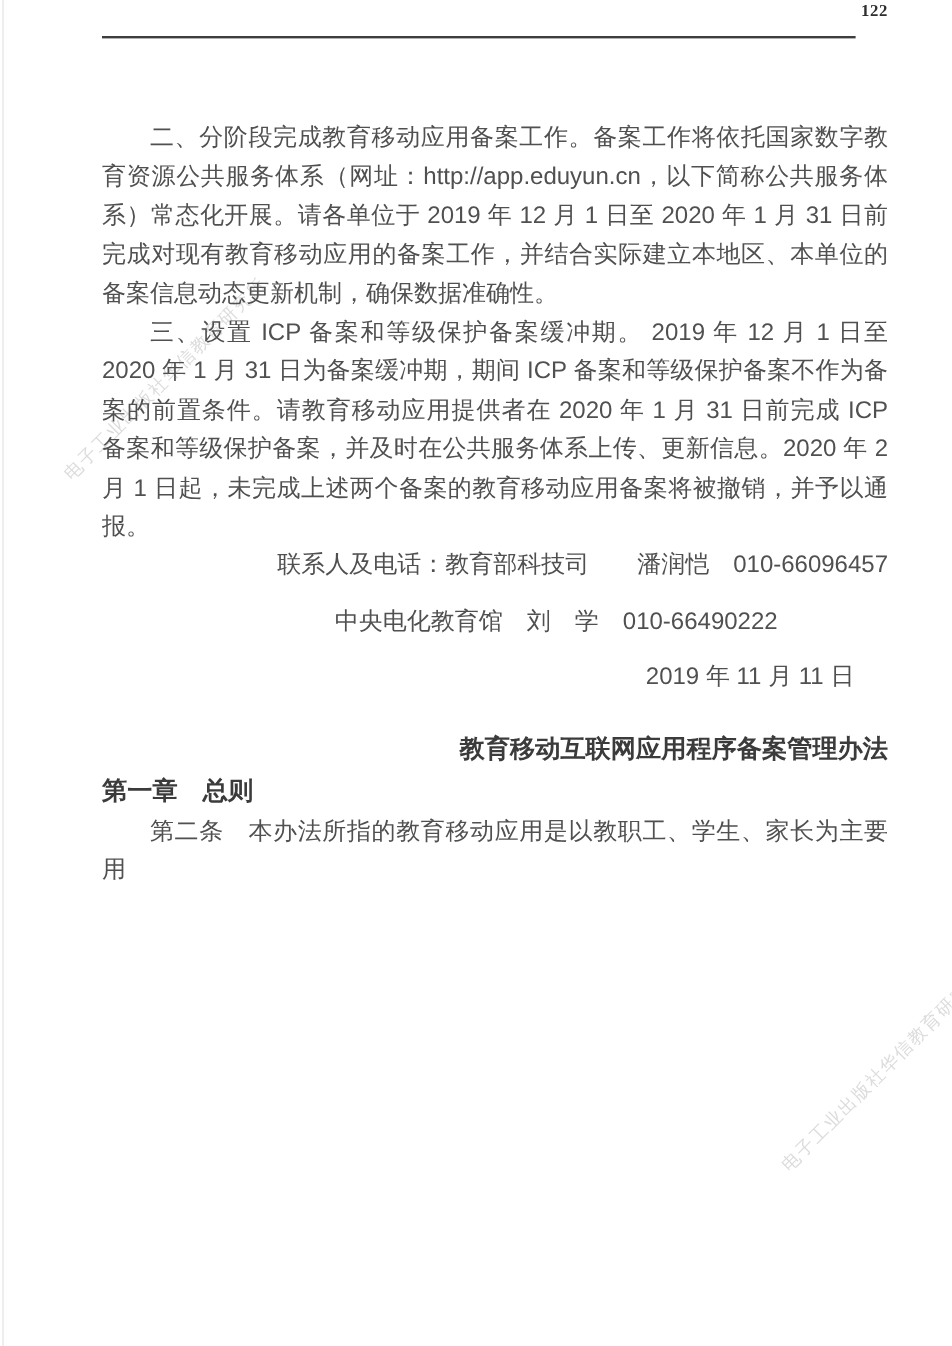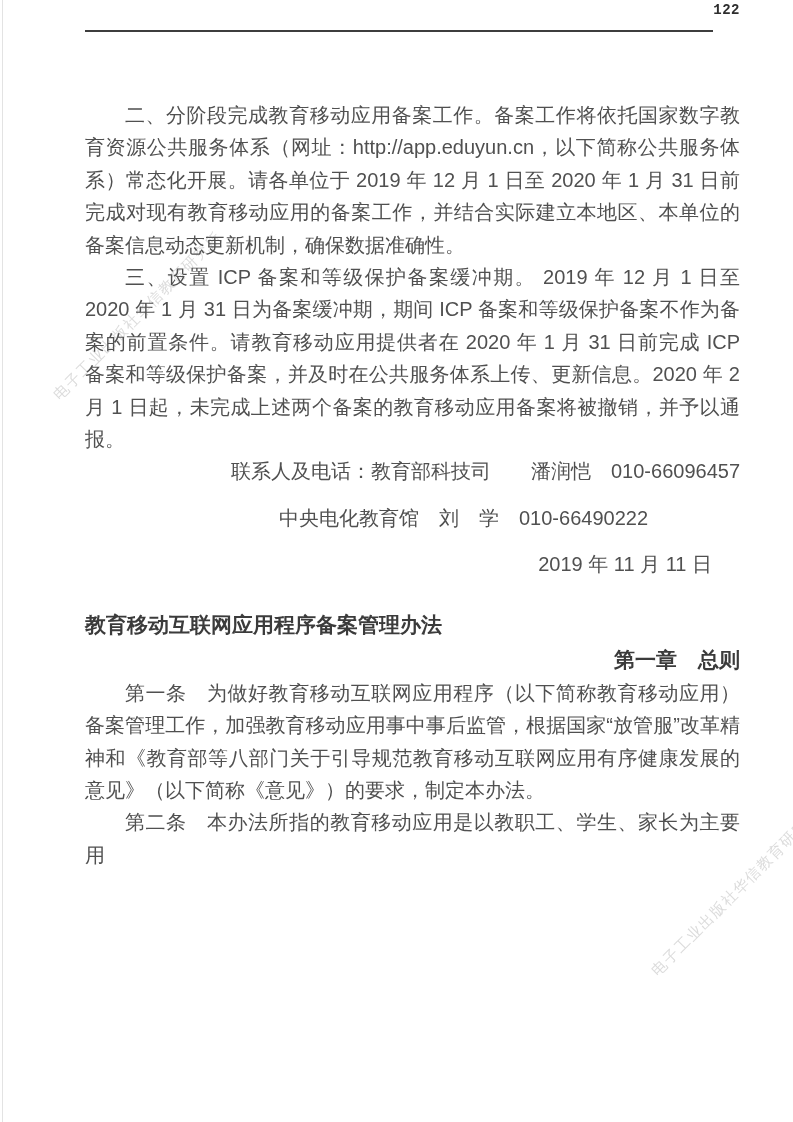--- a/index.html
+++ b/index.html
@@ -6,21 +6,21 @@
   body{
     width:793px;height:1122px;position:relative;overflow:hidden;
     font-family:"Liberation Sans","DejaVu Sans",sans-serif;
   }
   .page{position:absolute;inset:0;background:#ffffff;}
 
   .scan-edge{position:absolute;left:2px;top:0;height:1122px;width:1px;background:#e3e3e3;}
 
   .page-number{
     position:absolute;top:2px;left:688px;width:52px;text-align:right;
-    font-family:Liberation Mono, monospace;
+    font-family:Liberation Serif, serif;
     font-size:14px;font-weight:bold;color:#2e2e2e;letter-spacing:.5px;
   }
   .header-rule{position:absolute;left:85px;top:30px;width:628px;height:2px;background:#3e3e3e;}
 
   .watermark{
     position:absolute;white-space:nowrap;color:#c9c9c9;opacity:.65;
     font-size:15px;letter-spacing:1.5px;
     transform:translate(-50%,-50%) rotate(-45deg);
     pointer-events:none;z-index:0;
   }
@@ -30,25 +30,25 @@
   .content{
     position:absolute;left:85px;top:99px;width:655px;z-index:1;
     font-size:20px;line-height:32.4px;color:#505050;
     text-align:justify;
   }
   .para{margin:0;text-indent:2em;}
   .contact-line-1{margin:0;text-indent:2em;text-align:right;}
   .contact-line-2{margin:14px;padding-left:9em;text-align:left;}
   .sign{margin:0;text-align:right;padding-right:28px;}
   .doc-title{
-    margin:26px 0 0 0;text-align:left;text-indent:0;
+    margin:26px 0 0 0;text-align:right;text-indent:0;
     font-size:21px;font-weight:bold;color:#3b3b3b;line-height:35px;
   }
   .chapter{
-    margin:0;text-align:right;text-indent:0;
+    margin:0;text-align:left;text-indent:0;
     font-size:21px;font-weight:bold;color:#3b3b3b;line-height:35px;
   }
 </style>
 </head>
 <body>
 
 <div class="page">
 
   <div class="scan-edge"></div>
 
@@ -64,17 +64,16 @@
     <p class="para">三、设置 ICP 备案和等级保护备案缓冲期。 2019 年 12 月 1 日至 2020 年 1 月 31 日为备案缓冲期，期间 ICP 备案和等级保护备案不作为备案的前置条件。请教育移动应用提供者在 2020 年 1 月 31 日前完成 ICP 备案和等级保护备案，并及时在公共服务体系上传、更新信息。2020 年 2 月 1 日起，未完成上述两个备案的教育移动应用备案将被撤销，并予以通报。</p>
 
     <p class="contact-line-1">联系人及电话：教育部科技司　　潘润恺　010-66096457</p>
     <p class="contact-line-2">中央电化教育馆　刘　学　010-66490222</p>
 
     <p class="sign">2019 年 11 月 11 日</p>
 
     <h2 class="doc-title">教育移动互联网应用程序备案管理办法</h2>
     <h3 class="chapter">第一章　总则</h3>
 
-    <p class="para">第一条　为做好教育移动互联网应用程序（以下简称教育移动应用）备案管理工作，加强教育移动应用事中事后监管，根据国家“放管服”改革精神和《教育部等八部门关于引导规范教育移动互联网应用有序健康发展的意见》（以下简称《意见》）的要求，制定本办法。</p>
     <p class="para">第二条　本办法所指的教育移动应用是以教职工、学生、家长为主要用</p>
 
   </div>
 </div>
 
 </body></html>

